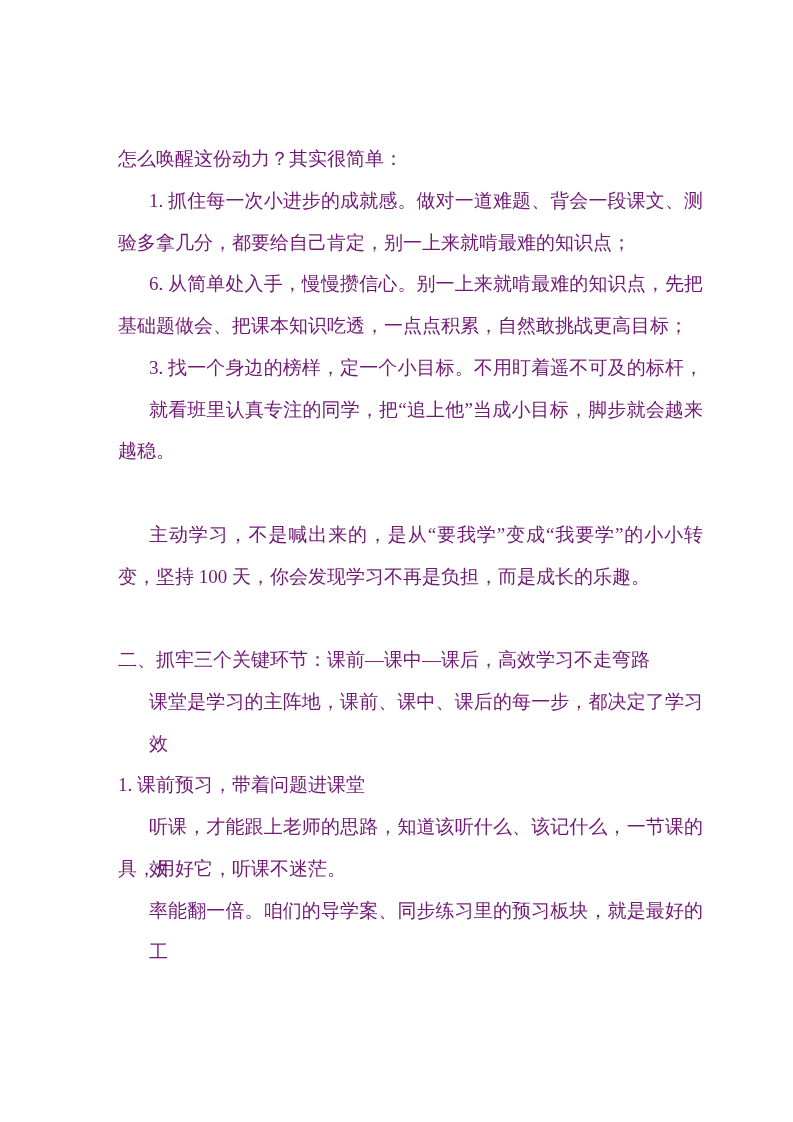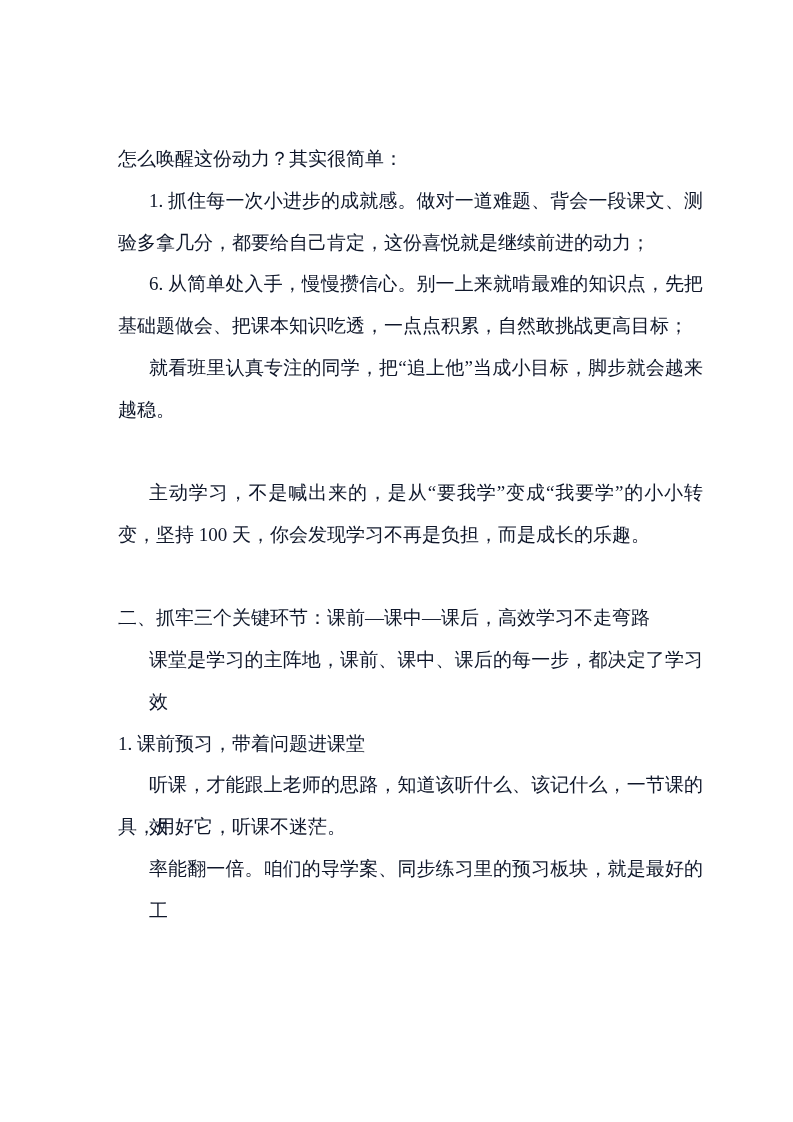--- a/index.html
+++ b/index.html
@@ -19,40 +19,41 @@
     position: absolute;
     left: 118px;
     top: 138px;
     width: 585px;
   }
   .line {
     height: 41.75px;
     line-height: 41.75px;
     font-size: 19px;
     font-weight: 400;
-    color: #0f172a;
+    color: #701a75;
     text-align: left;
     overflow: visible;
   }
   .line.just {
     text-align: justify;
     text-align-last: justify;
     margin-left: 31px;
   }
 </style>
 </head>
 <body>
 
 <div class="page">
   <div class="text-block" style="color: rgb(33, 33, 33);">
       <div class="line">怎么唤醒这份动力？其实很简单：</div>
       <div class="line just">1. 抓住每一次小进步的成就感。做对一道难题、背会一段课文、测</div>
-      <div class="line">验多拿几分，都要给自己肯定，这份喜悦就是继续前进的动力；</div>
+      <div class="line">验多拿几分，都要给自己肯定，别一上来就啃最难的知识点；</div>
       <div class="line just">6. 从简单处入手，慢慢攒信心。别一上来就啃最难的知识点，先把</div>
       <div class="line">基础题做会、把课本知识吃透，一点点积累，自然敢挑战更高目标；</div>
+      <div class="line just">3. 找一个身边的榜样，定一个小目标。不用盯着遥不可及的标杆，</div>
       <div class="line just">就看班里认真专注的同学，把“追上他”当成小目标，脚步就会越来</div>
       <div class="line">越稳。</div>
       <div class="line"></div>
       <div class="line just">主动学习，不是喊出来的，是从“要我学”变成“我要学”的小小转</div>
       <div class="line">变，坚持 100 天，你会发现学习不再是负担，而是成长的乐趣。</div>
       <div class="line"></div>
       <div class="line">二、抓牢三个关键环节：课前—课中—课后，高效学习不走弯路</div>
       <div class="line just">课堂是学习的主阵地，课前、课中、课后的每一步，都决定了学习效</div>
       <div class="line"></div>
       <div class="line">1. 课前预习，带着问题进课堂</div>

